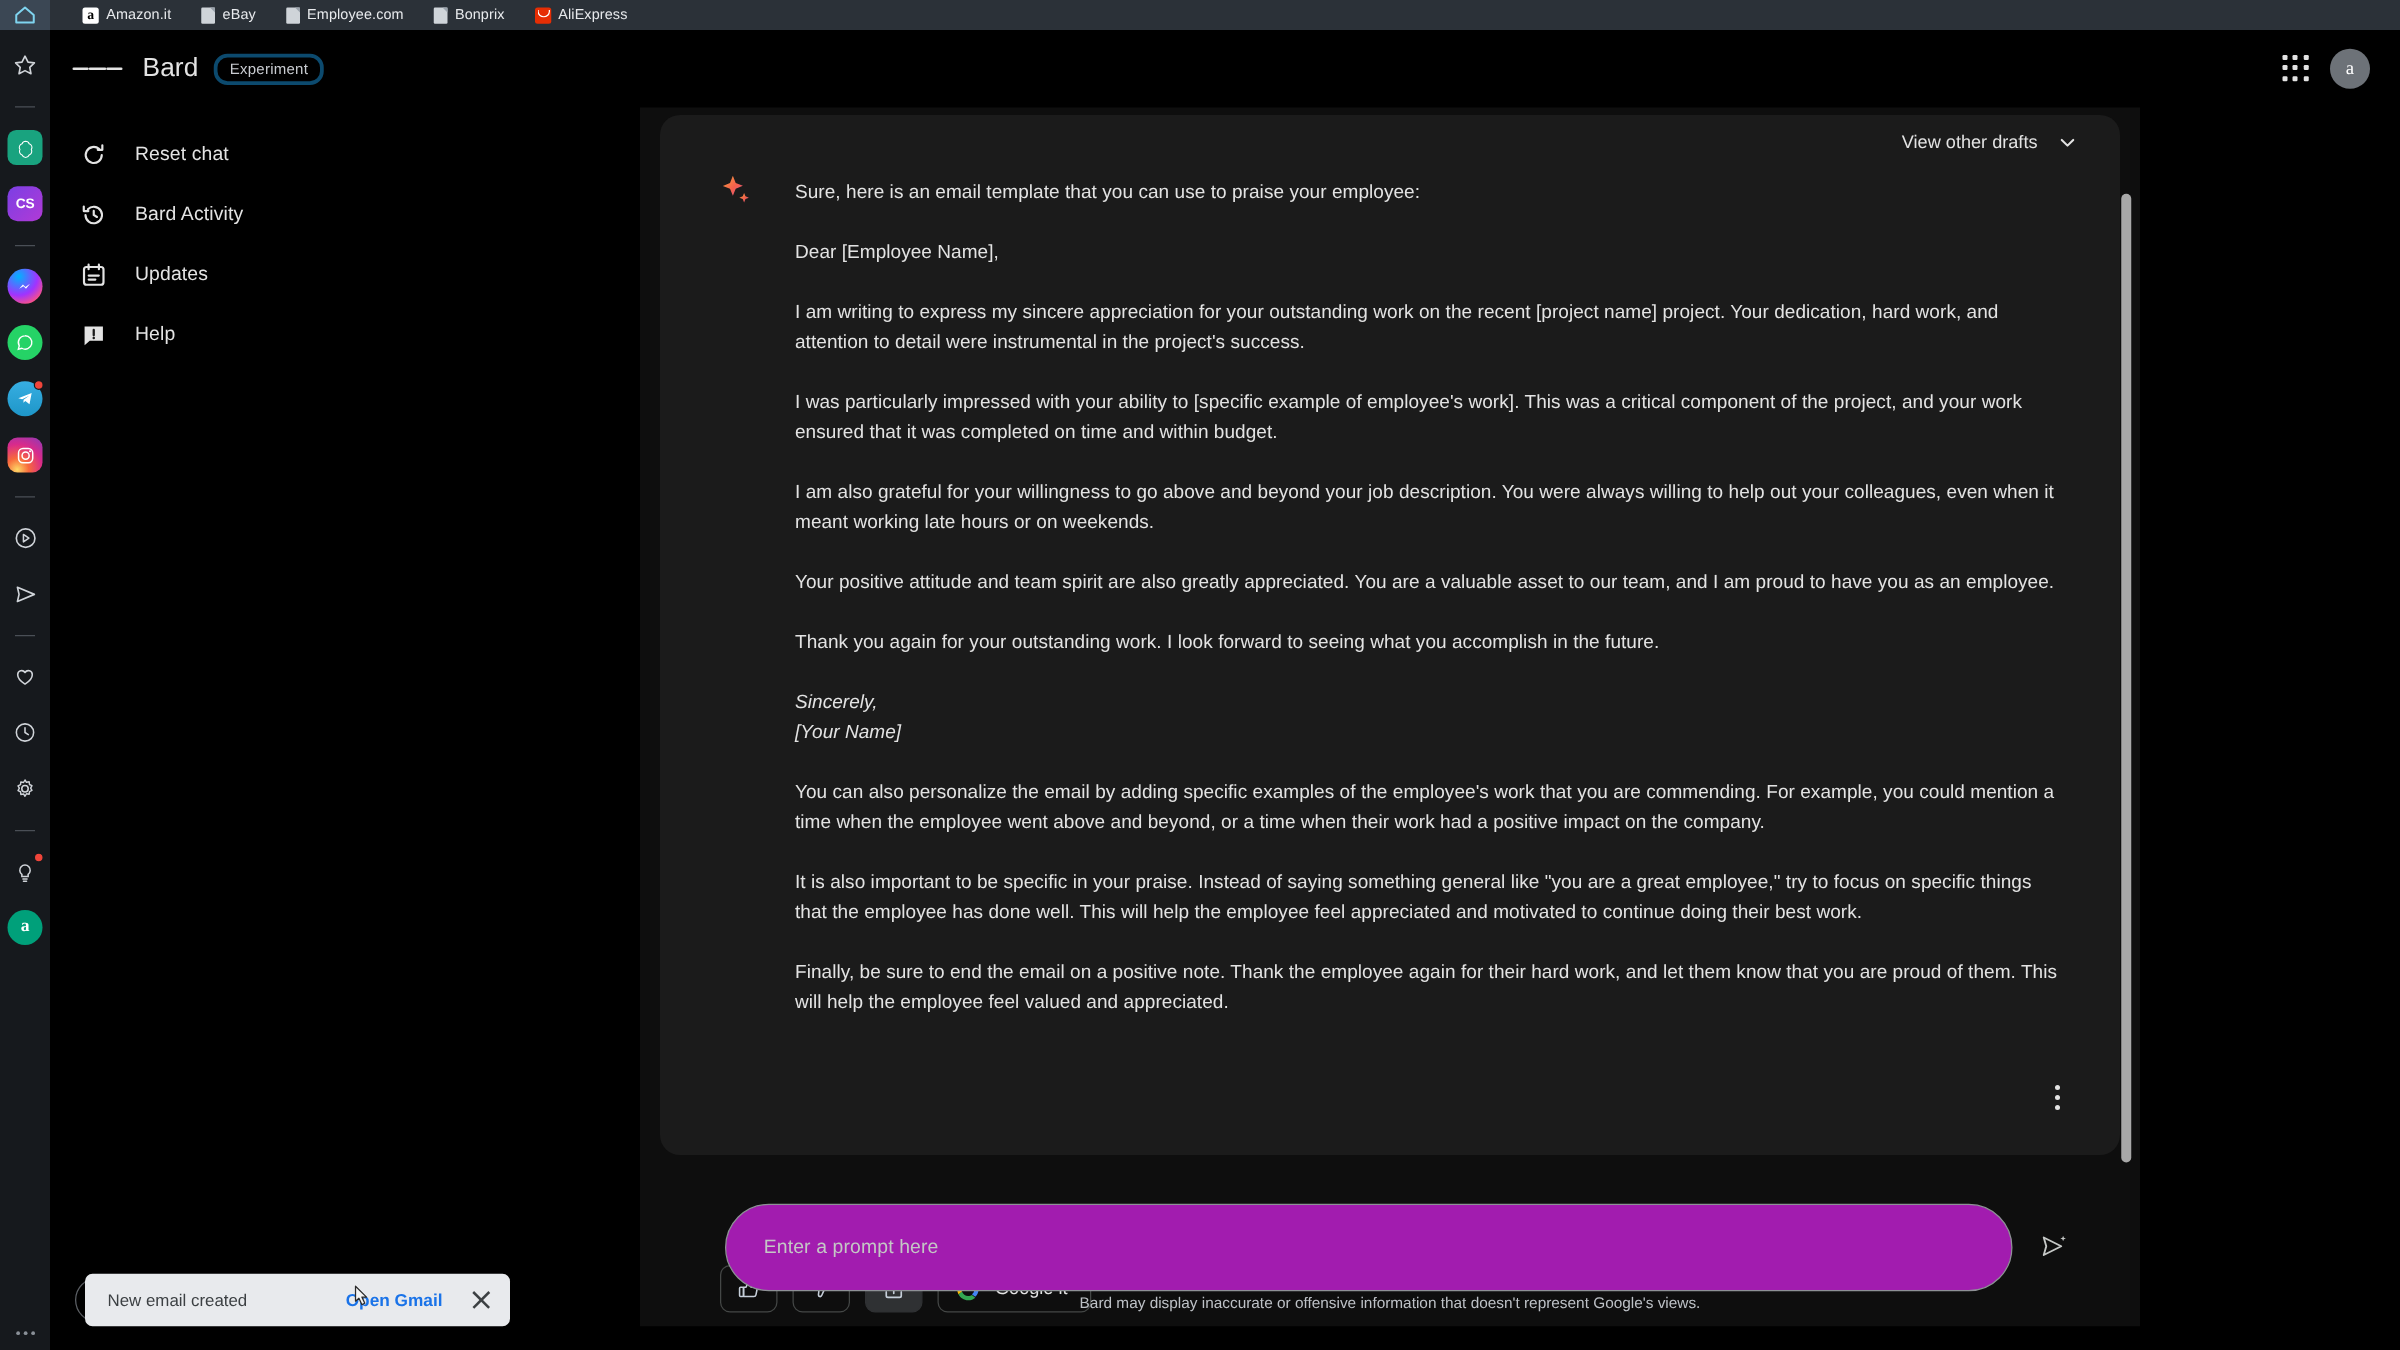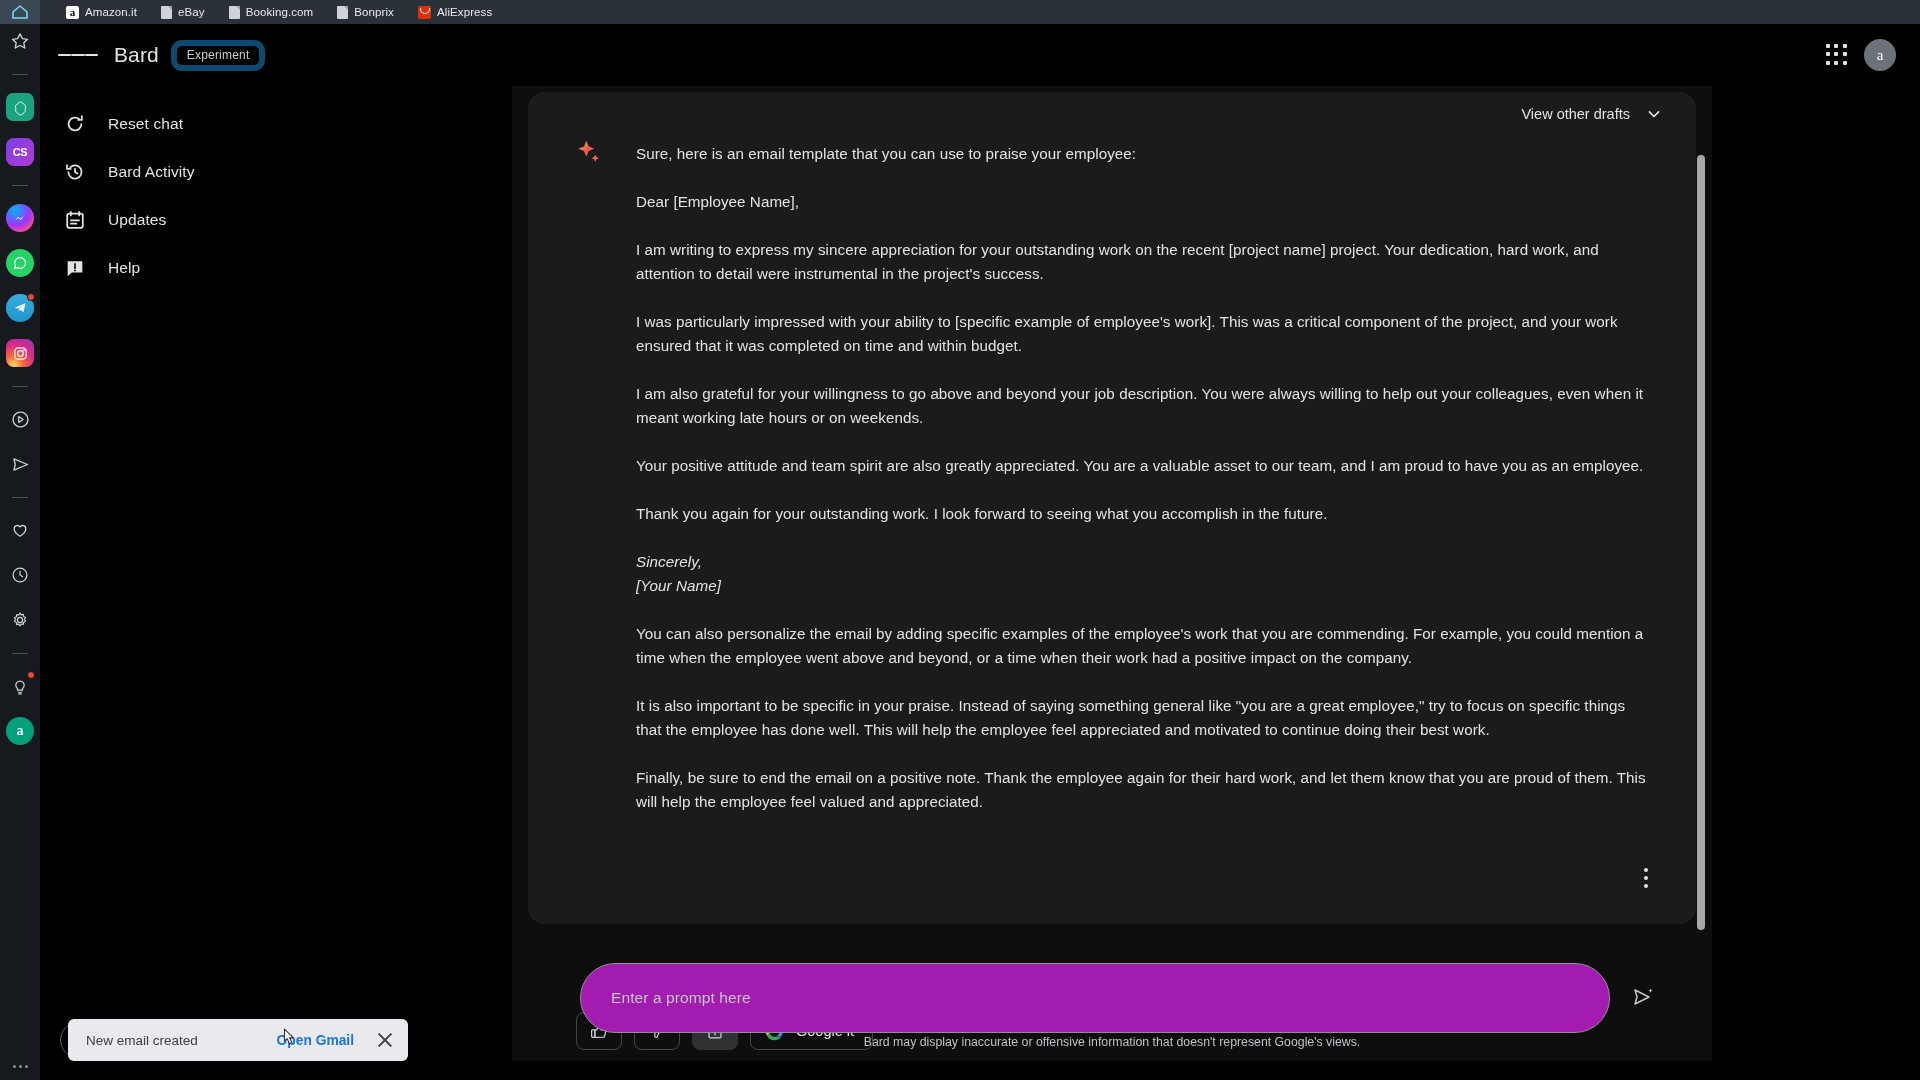--- a/index.html
+++ b/index.html
@@ -45,21 +45,21 @@
   .favicon-ali::after {
     content: ""; position: absolute; left: 2.5px; top: 2.5px;
     width: 8px; height: 5px; border: 1.5px solid #fff;
     border-top: none; border-radius: 0 0 5px 5px;
   }
 
   
   .rail {
     position: absolute; top: 24px; left: 0; width: 40px; height: 1056px;
     background: #16191d; display: flex; flex-direction: column; align-items: center;
-    padding-top: 3px;
+    padding-top: 14px;
   }
   .rail-icon {
     width: 28px; height: 28px; margin-bottom: 17px;
     display: flex; align-items: center; justify-content: center;
     position: relative; border-radius: 7px;
   }
   .rail-sep { width: 16px; height: 1px; background: #4a4f56; margin: 2px 0 18px 0; }
   .rail-badge {
     position: absolute; top: -1px; right: -1px; width: 8px; height: 8px;
     background: #f0453a; border-radius: 50%; border: 1.5px solid #16191d;
@@ -82,21 +82,21 @@
   .bard-header {
     position: absolute; top: 24px; left: 40px; width: 1880px; height: 62px;
     display: flex; align-items: center; padding: 0 24px 0 18px; justify-content: space-between;
   }
   .hamburger { width: 40px; height: 40px; display:flex; align-items:center; justify-content:center; border-radius:50%; }
   .hamburger span { display:block; width:18px; height:2px; background:#e3e3e3; border-radius:2px; margin:2px 0; }
   .brand {
     font-size: 21px; color: #e3e3e3; margin-left: 16px; letter-spacing: .1px;
   }
   .exp-chip {
-    margin-left: 12px; border: 6px solid #0c4a6e; border-radius: 11px;
+    margin-left: 12px; border: 3px solid #0c4a6e; border-radius: 11px;
     padding: 2.5px 10px; font-size: 12px; color: #c9ccd1; letter-spacing: .2px;
   }
   .header-right { margin-left: auto; display: flex; align-items: center; gap: 16px; }
   .apps-grid { width: 22px; height: 22px; display: grid; grid-template-columns: repeat(3,1fr); gap: 3px; }
   .apps-grid i { width: 4px; height: 4px; background: #e3e3e3; border-radius: 1px; display: block; }
   .avatar {
     width: 32px; height: 32px; border-radius: 50%; background: #6d7278;
     color: #fff; font-size: 15px; display: flex; align-items: center; justify-content: center;
     font-family: "Liberation Serif", serif;
   }
@@ -215,21 +215,21 @@
       <div class="bm-item">
         <div class="favicon-amazon bm-ico">a</div>
         <span class="bm-label">Amazon.it</span>
       </div>
       <div class="bm-item">
         <div class="favicon-doc bm-ico"></div>
         <span class="bm-label">eBay</span>
       </div>
       <div class="bm-item">
         <div class="favicon-doc bm-ico"></div>
-        <span class="bm-label">Booking.com</span>
+        <span class="bm-label">Employee.com</span>
       </div>
       <div class="bm-item">
         <div class="favicon-doc bm-ico"></div>
         <span class="bm-label">Bonprix</span>
       </div>
       <div class="bm-item">
         <div class="favicon-ali bm-ico"></div>
         <span class="bm-label">AliExpress</span>
       </div>
     </div>

